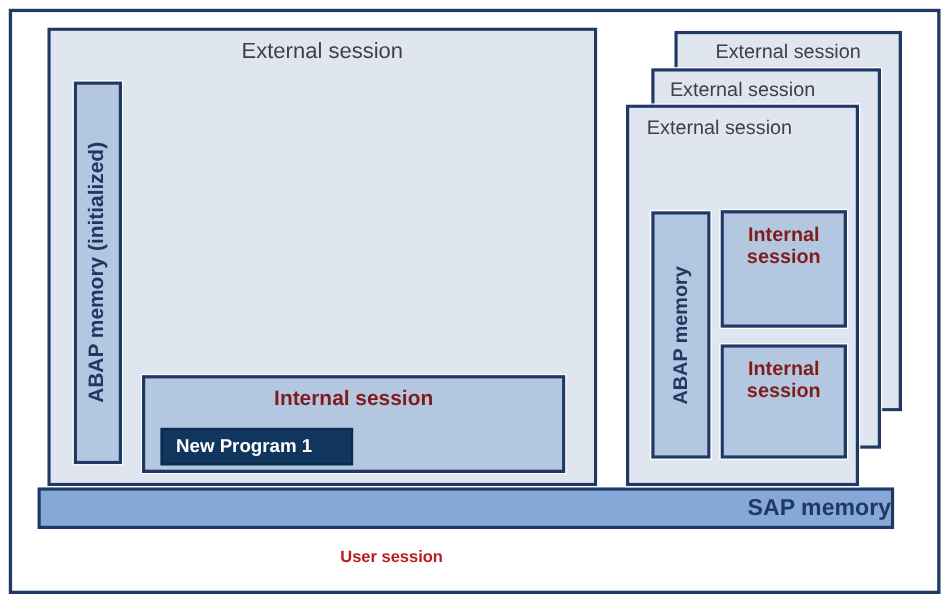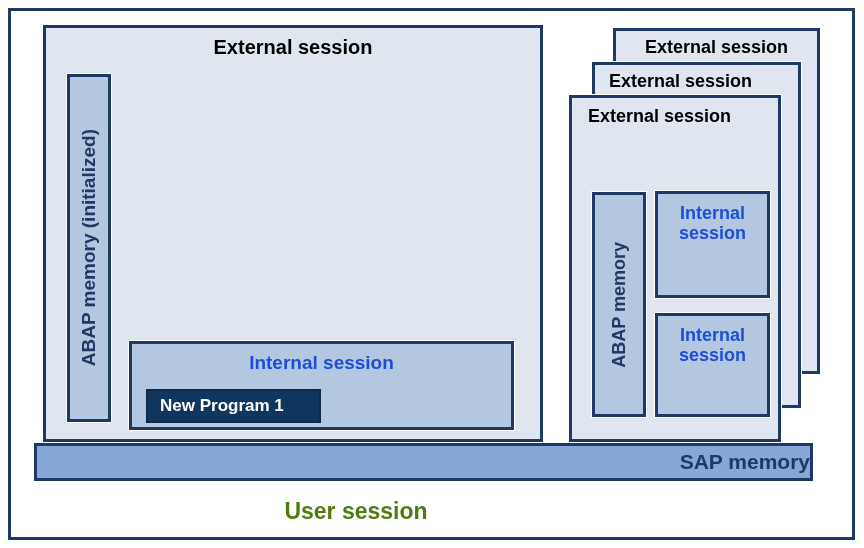--- a/index.html
+++ b/index.html
@@ -32,43 +32,43 @@
     border: 3px solid #1f3864;
     background: #ffffff;
   }
 
   .user-session-label {
     position: absolute;
     left: 8px;
     top: 498px;
     width: 696px;
     text-align: center;
-    font-size: 23px;
-    font-weight: bold;
-    color: #4d7c0f;
+    font-size: 15px;
+    font-weight: bold;
+    color: #b91c1c;
     letter-spacing: 0px;
   }
 
   
   .ext-session {
     position: absolute;
     box-sizing: border-box;
     background: #dfe6f0;
     border: 3px solid #1f3864;
     outline: 1px solid #ffffff;
   }
   .ext-session-title {
     position: absolute;
     left: 0;
     right: 0;
     top: 8px;
     text-align: center;
     font-size: 19px;
-    font-weight: bold;
-    color: #000000;
+    font-weight: normal;
+    color: #404040;
     white-space: nowrap;
   }
 
   
   #ext-main {
     left: 43px;
     top: 25px;
     width: 500px;
     height: 417px;
   }
@@ -161,21 +161,21 @@
   .internal-session {
     position: absolute;
     box-sizing: border-box;
     background: #b4c7e0;
     border: 3px solid #1f3864;
     outline: 1px solid #ffffff;
   }
   .internal-session-title {
     font-size: 19px;
     font-weight: bold;
-    color: #1d4ed8;
+    color: #7f1d1d;
     text-align: center;
     line-height: 1.12;
   }
 
   
   #internal-main {
     left: 83px;
     top: 313px;
     width: 385px;
     height: 89px;

